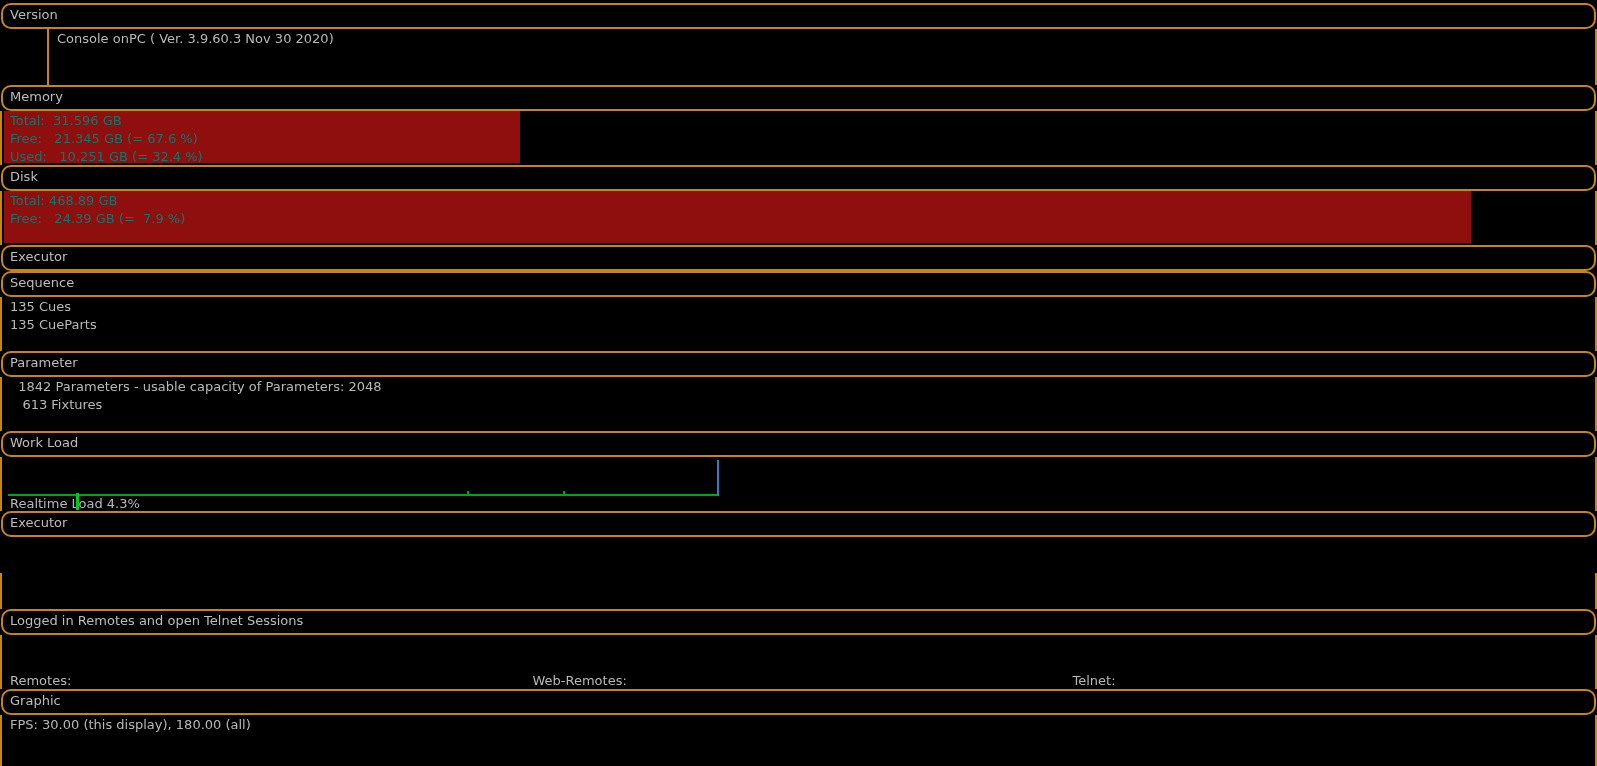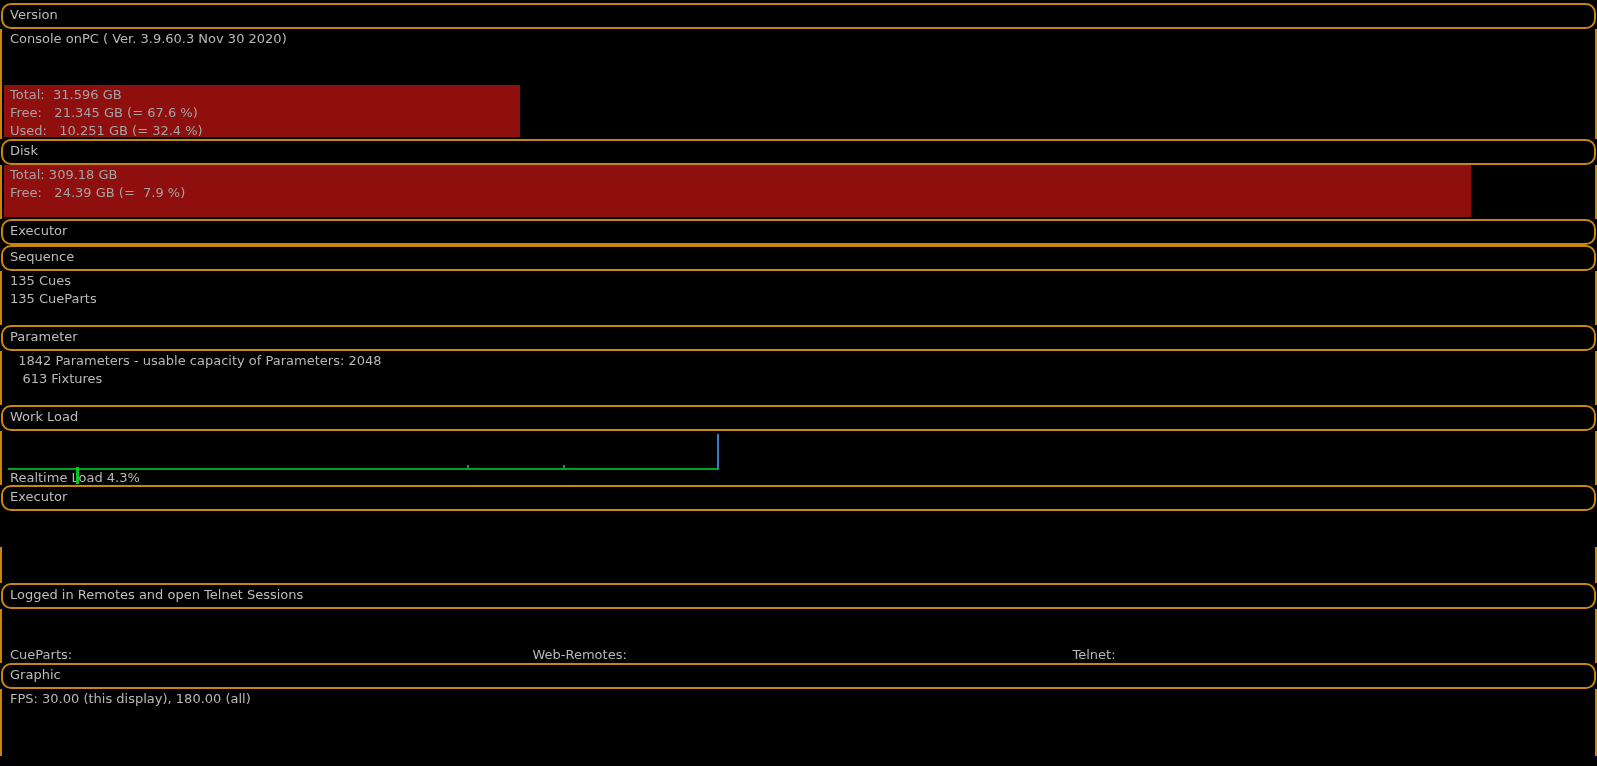--- a/index.html
+++ b/index.html
@@ -14,27 +14,27 @@
     border:2px solid #c8860d; border-radius:10px;
     padding:1px 0 0 7px; line-height:17px;
     color:#bcbcbc; background:#000; position:relative; z-index:2;
     white-space:pre;
   }
   .bod {
     box-sizing:border-box; position:relative; overflow:hidden;
     border-left:2px solid #c8860d; border-right:2px solid #c8860d;
     padding-top:1px;
   }
-  .h56 { height:56px; } .h54 { height:54px; } .h52 { height:36px;margin-top:36px; } .h67 { height:67px; }
+  .h56 { height:56px;margin-left:47px; } .h54 { height:54px; } .h52 { height:36px;margin-top:36px; } .h67 { height:67px; }
   .line { line-height:18px; padding-left:8px; white-space:pre; position:relative; z-index:1; }
   .usebar {
     position:absolute; left:2px; top:0; height:52px; width:0;
     background:#8f0f0f; z-index:0;
   }
-  .ontop { color:#a3a3a3; }
+  .ontop { color:#0f766e; }
   
   .graph { position:relative; height:38px; margin:0; }
   .baseline { position:absolute; bottom:0; left:6px; height:2px; background:#00a41e; }
   .uptick { position:absolute; bottom:2px; width:2px; height:3px; background:#00a41e; }
   .cursorline { position:absolute; top:2px; bottom:0; width:2px; background:#3c78c8; }
   .posmark { position:absolute; top:36px; width:3px; height:17px; background:#00c81e; z-index:3; }
   .rtrow { position:relative; line-height:15px; padding-left:8px; white-space:pre; }
   
   .col { position:absolute; top:1px; line-height:18px; white-space:pre; }
   .green { color:#00c81e; }
@@ -45,33 +45,34 @@
 <div class="screen">
 
   <section>
     <div class="hdr">Version</div>
     <div class="bod h56">
       <div class="line">Console onPC ( Ver. 3.9.60.3 Nov 30 2020)</div>
     </div>
   </section>
 
   <section>
+    <div class="hdr">Memory</div>
     <div class="bod h54">
       <div class="usebar" style="width: 32.4%;"></div>
       <div class="line ontop">Total:  31.596 GB</div>
       <div class="line ontop">Free:   21.345 GB (= 67.6 %)</div>
       <div class="line ontop">Used:   10.251 GB (= 32.4 %)</div>
     </div>
   </section>
 
   <section>
     <div class="hdr">Disk</div>
     <div class="bod h54">
       <div class="usebar" style="width: 92.1%;"></div>
-      <div class="line ontop">Total: 309.18 GB</div>
+      <div class="line ontop">Total: 468.89 GB</div>
       <div class="line ontop">Free:   24.39 GB (=  7.9 %)</div>
     </div>
   </section>
 
   <section>
     <div class="hdr">Executor</div>
   </section>
 
   <section>
     <div class="hdr">Sequence</div>
@@ -114,21 +115,21 @@
         <div>Node</div>
         
       </div>
     </div>
   </section>
 
   <section>
     <div class="hdr">Logged in Remotes and open Telnet Sessions</div>
     <div class="bod h54">
       <div class="col" style="left:8px">
-        <div>CueParts:</div>
+        <div>Remotes:</div>
         
       </div>
       <div class="col" style="left:33.3%">
         <div>Web-Remotes:</div>
         
       </div>
       <div class="col" style="left:67.2%">
         <div>Telnet:</div>
         
       </div>

